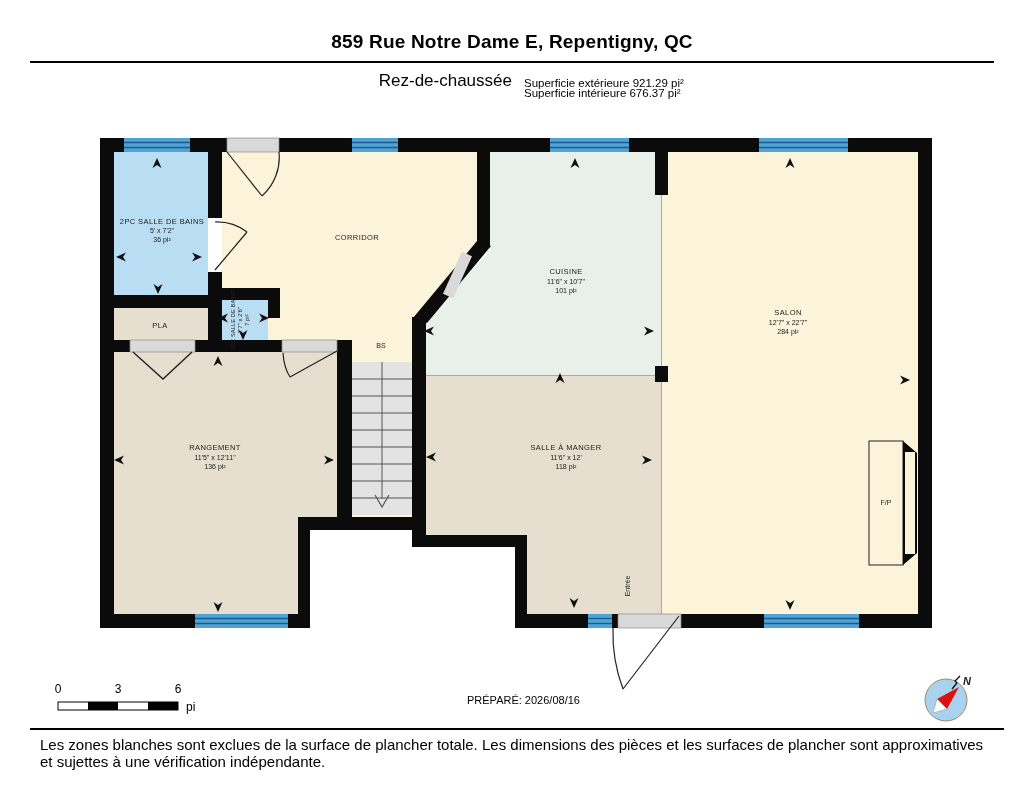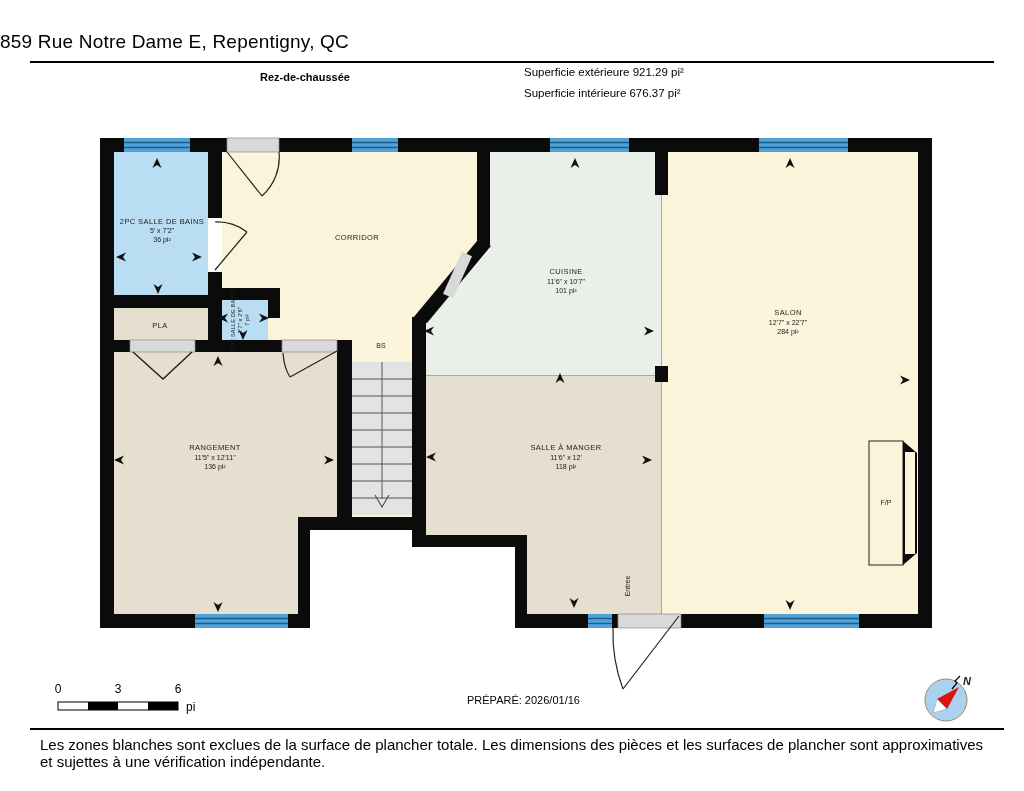--- a/index.html
+++ b/index.html
@@ -1,21 +1,21 @@
 <!DOCTYPE html>
 <html><head>
 <meta charset="utf-8">
 <style>
   html,body{margin:0;padding:0}
   body{width:1024px;height:791px;background:#ffffff;font-family:"Liberation Sans",sans-serif;position:relative;overflow:hidden;color:#000}
   .abs{position:absolute}
-  #title{top:31px;left:0;width:1024px;font-size:19px;font-weight:normal;letter-spacing:.2px}
+  #title{top:31px;left:0;width:1024px;text-align:center;font-size:19px;font-weight:bold;letter-spacing:.2px}
   #title-rule{top:61px;left:30px;width:964px;height:2px;background:#000}
-  #floor-label{top:71px;left:260px;width:252px;text-align:left;font-size:11px;font-weight:bold}
-  #area-ext{top:66px;left:524px;font-size:11.5px}
+  #floor-label{top:71px;left:260px;width:252px;text-align:right;font-size:17px;font-weight:normal}
+  #area-ext{top:77px;left:524px;font-size:11.5px}
   #area-int{top:87px;left:524px;font-size:11.5px}
   #prepared{top:694px;left:467px;font-size:11px}
   #footer-rule{top:728px;left:30px;width:974px;height:2px;background:#000}
   #footer-text{top:736px;left:40px;width:950px;font-size:15px}
   svg{position:absolute;top:0;left:0}
   svg text{font-family:"Liberation Sans",sans-serif;fill:#222}
   .room-name{font-size:7.5px;letter-spacing:.4px}
   .room-dims{font-size:7px}
   .tiny{font-size:5.5px;letter-spacing:.2px}
   .scale-num{font-size:12px;fill:#000}
@@ -213,15 +213,15 @@
 
   <g transform="translate(946,700)">
     <circle cx="0" cy="0" r="21" fill="#a9d2ee" stroke="#a08968" stroke-width="1"></circle>
     <polygon points="13,-13 -9,-1 1,9" fill="#e01010"></polygon>
     <polygon points="-13,13 -9,-1 1,9" fill="#ffffff" stroke="#999" stroke-width="0.6"></polygon>
     <polyline points="6,-11 11,-17 9,-19 14,-24" fill="none" stroke="#000" stroke-width="1.2"></polyline>
     <text x="17" y="-15" font-size="11" font-weight="bold" font-style="italic">N</text>
   </g>
 </svg>
 
-<div class="abs" id="prepared">PRÉPARÉ: 2026/01/16</div>
+<div class="abs" id="prepared">PRÉPARÉ: 2026/08/16</div>
 <div class="abs" id="footer-rule"></div>
 <div class="abs" id="footer-text">Les zones blanches sont exclues de la surface de plancher totale. Les dimensions des pièces et les surfaces de plancher sont approximatives et sujettes à une vérification indépendante.</div>
 
 </body></html>

